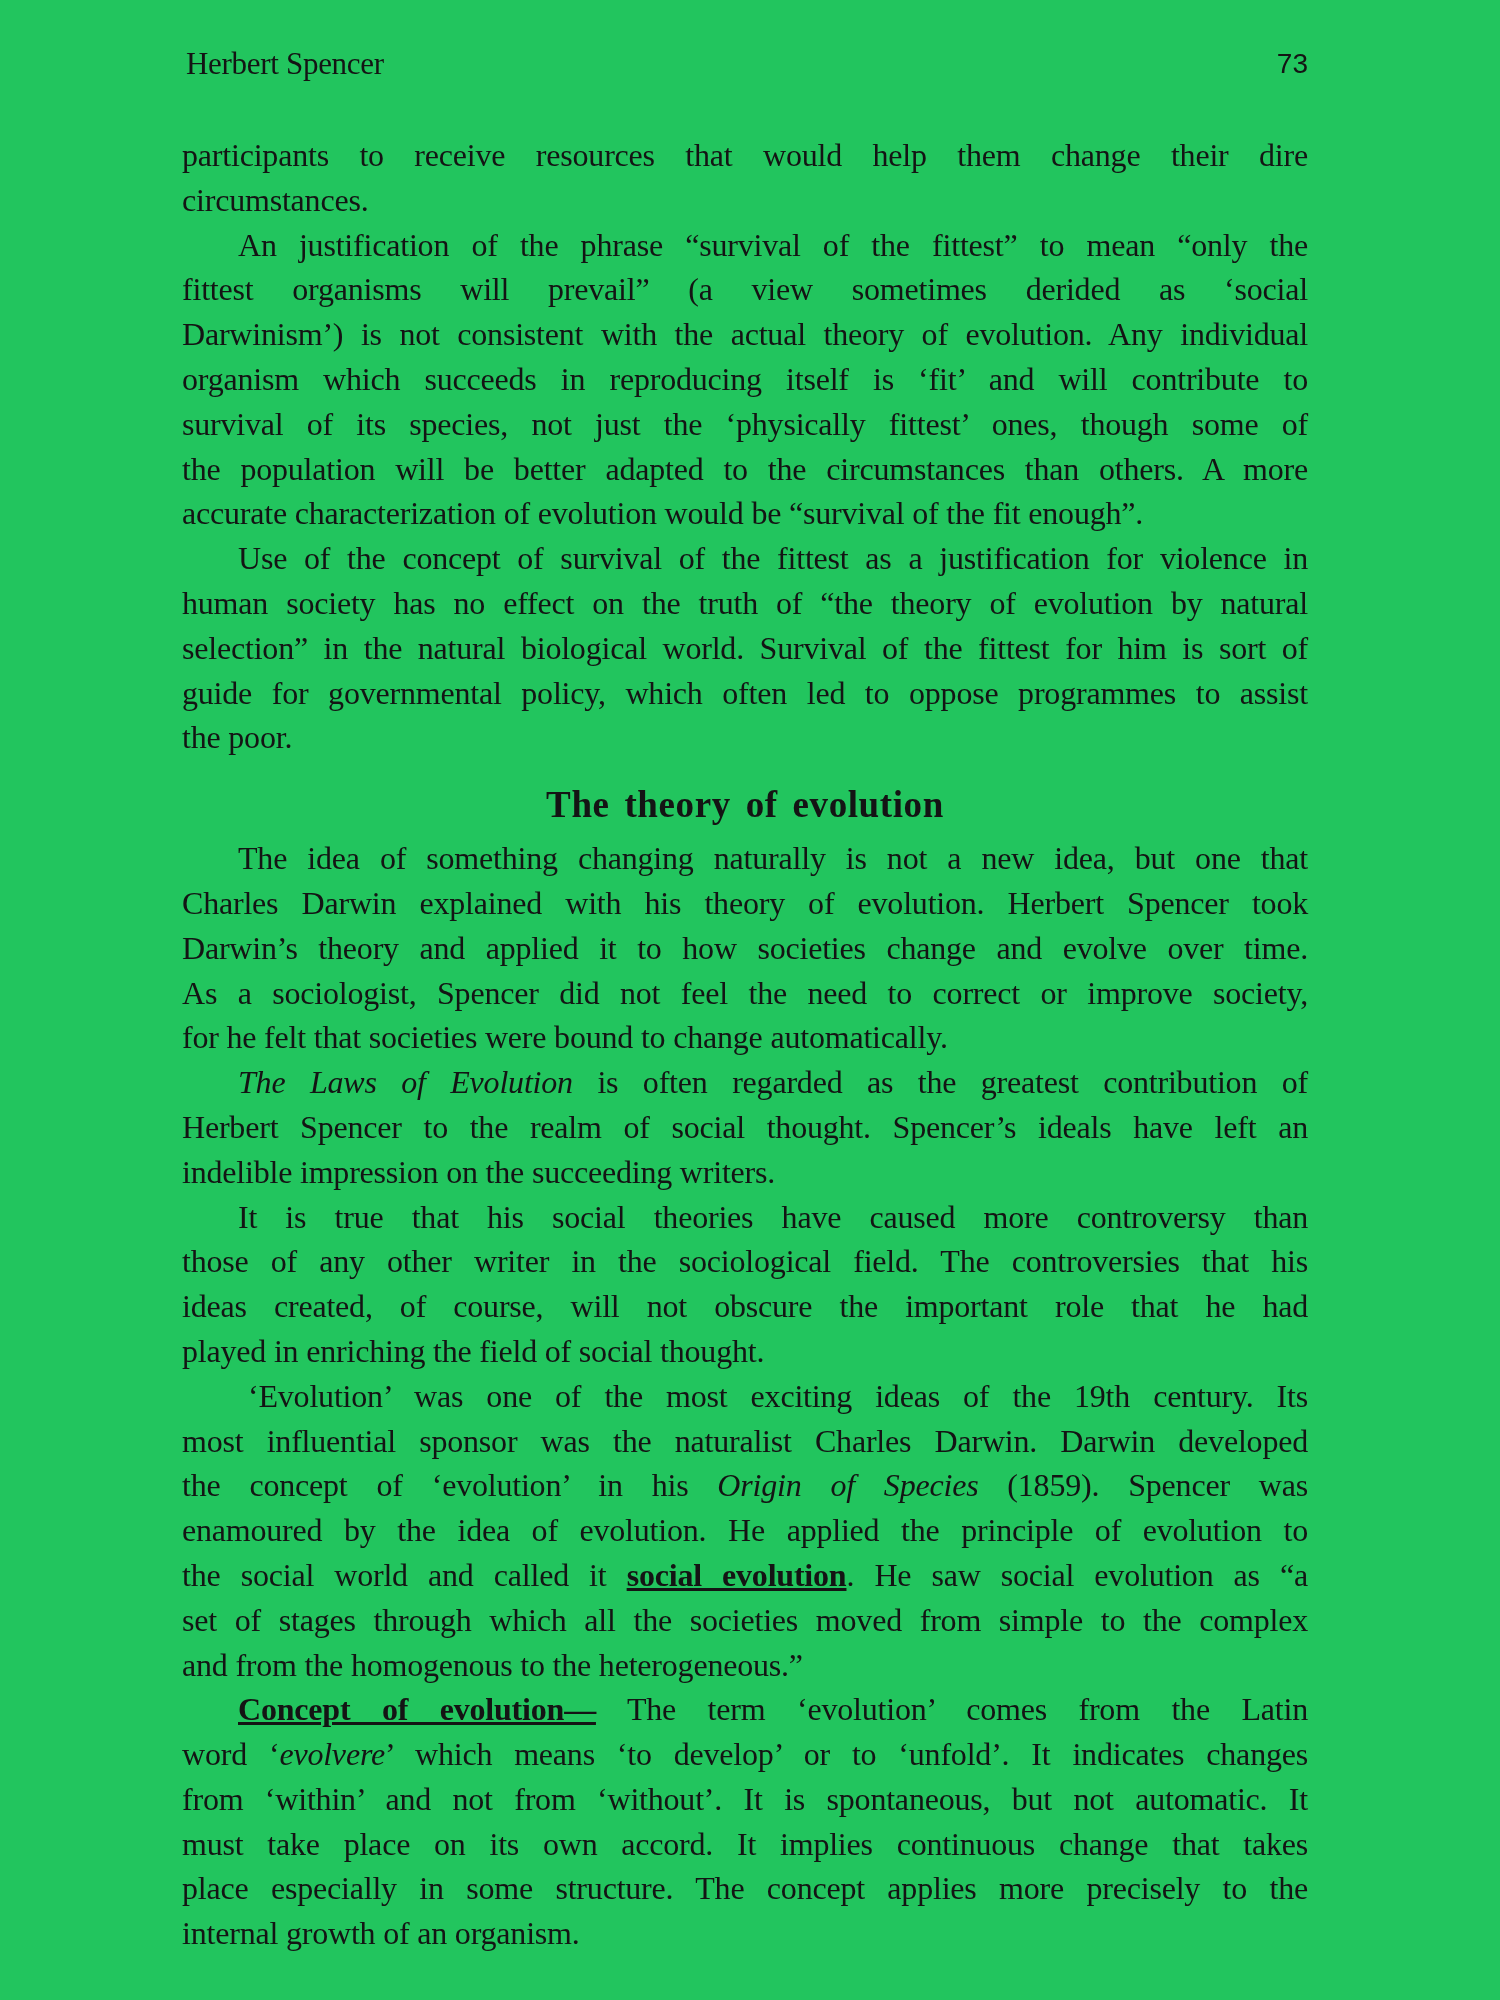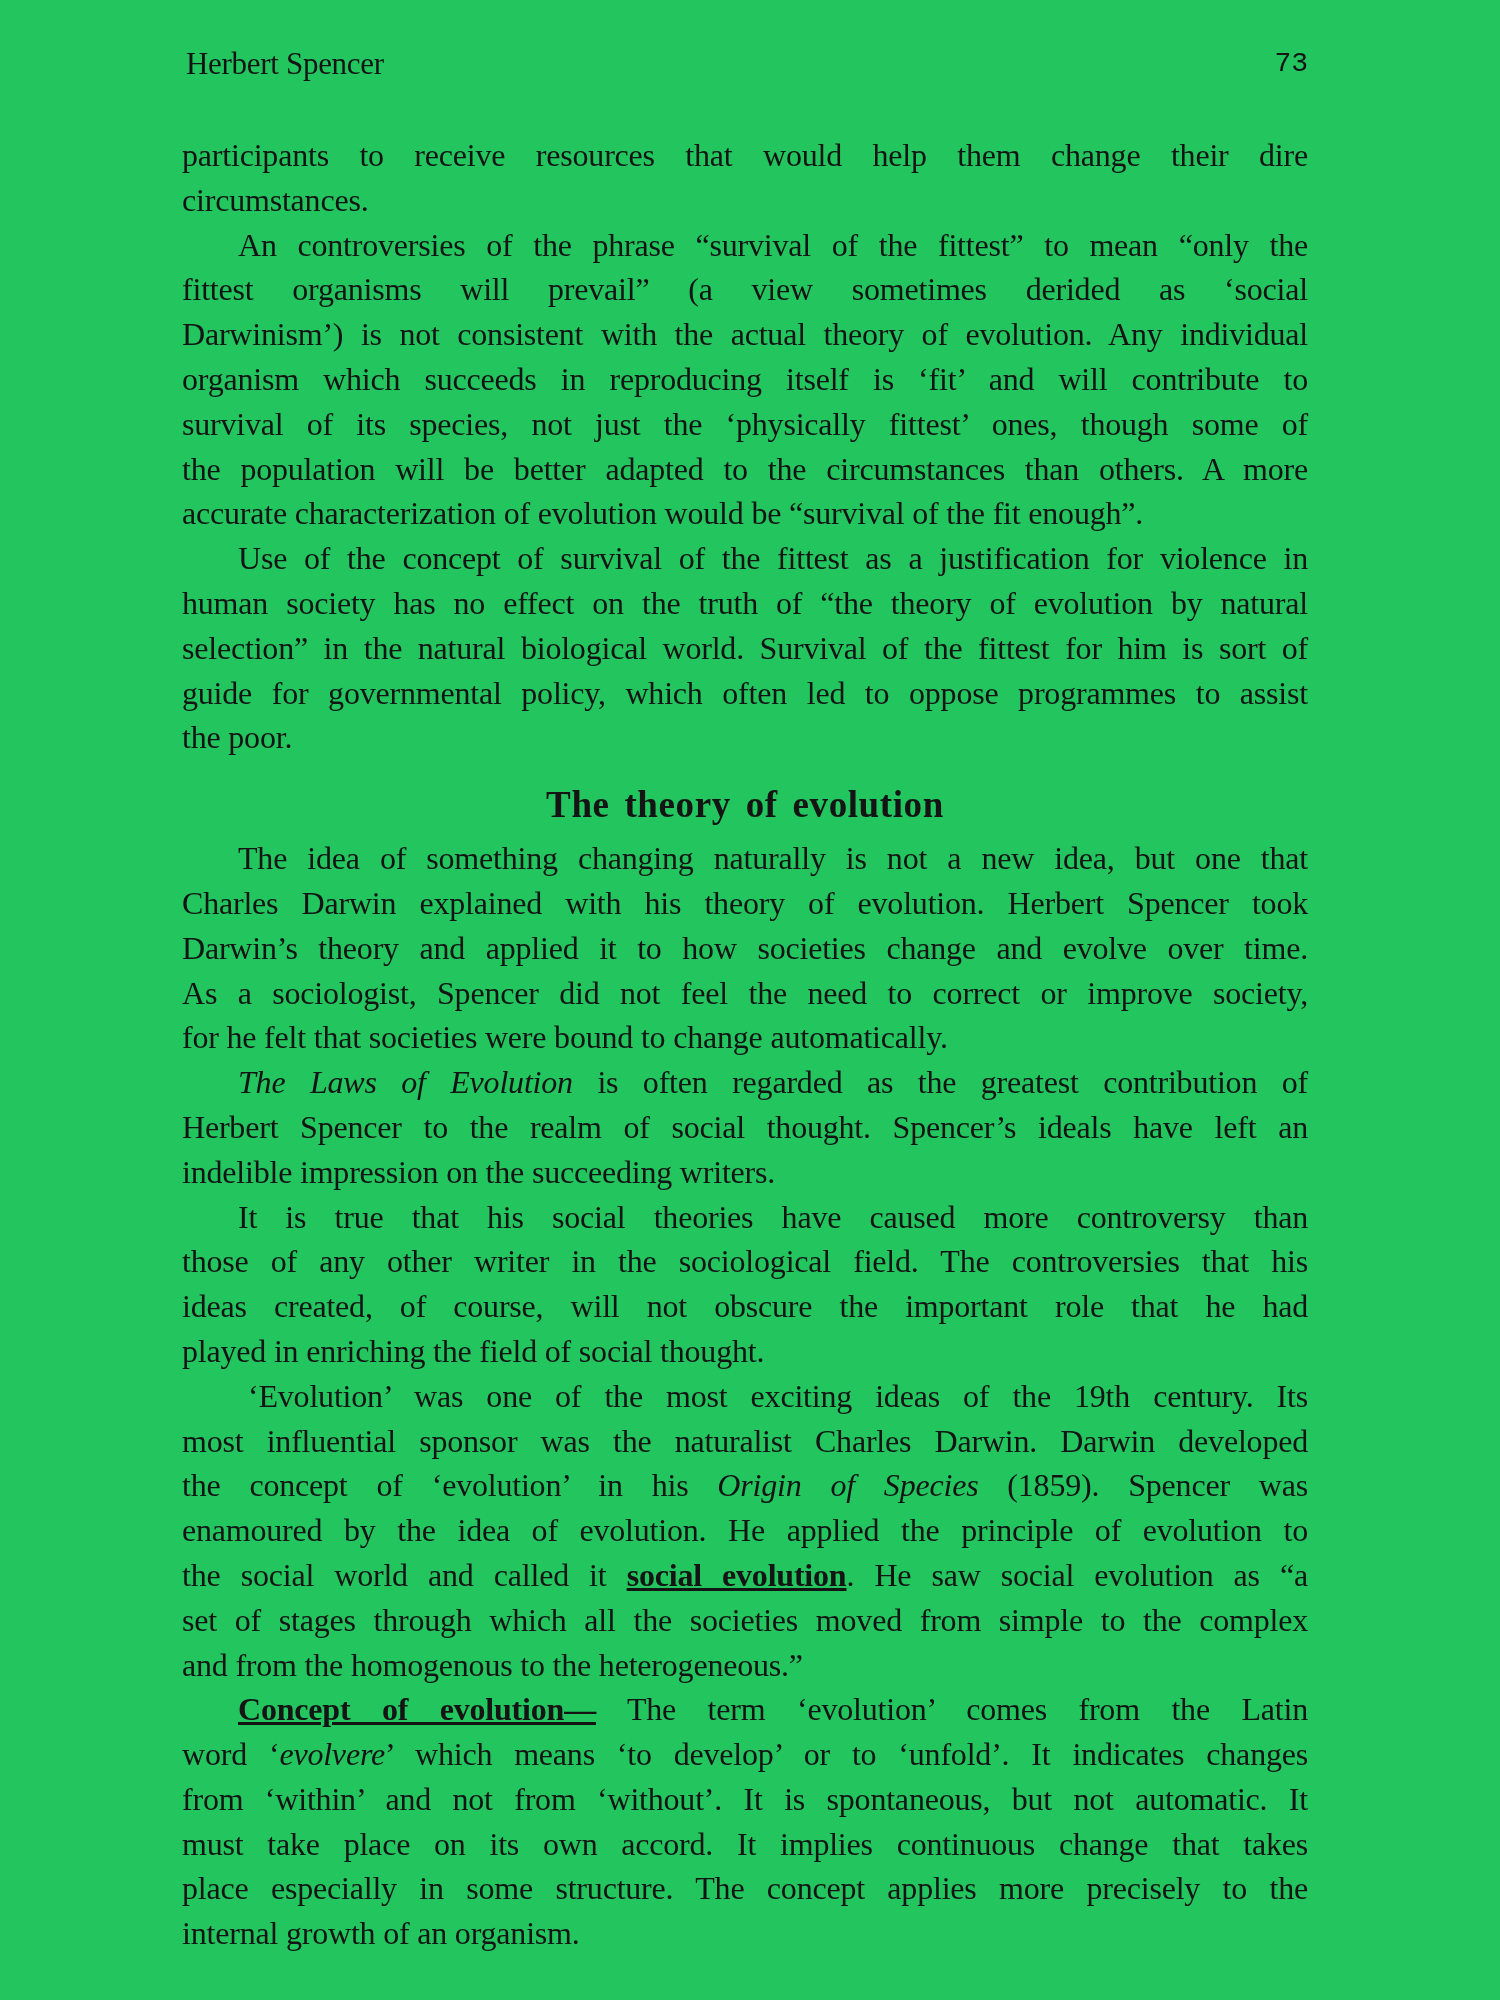--- a/index.html
+++ b/index.html
@@ -33,21 +33,21 @@
       left: 0;
       top: 0;
       font-size: 31px;
       letter-spacing: -0.3px;
       line-height: 40px;
     }
     .page-number {
       position: absolute;
       right: 0;
       top: 0;
-      font-family: Liberation Mono, monospace;
+      font-family: Liberation Sans, sans-serif;
       font-size: 28px;
       line-height: 40px;
     }
     .body-text {
       position: absolute;
       left: 182px;
       width: 1126px;
       top: 133px;
     }
     .line {
@@ -91,21 +91,21 @@
   </div>
 
   <div class="body-text">
 
     <div>
       <span class="line">participants to receive resources that would help them change their dire</span>
       <span class="line last">circumstances.</span>
     </div>
 
     <div>
-      <span class="line indent">An controversies of the phrase “survival of the fittest” to mean “only the</span>
+      <span class="line indent">An justification of the phrase “survival of the fittest” to mean “only the</span>
       <span class="line">fittest organisms will prevail” (a view sometimes derided as ‘social</span>
       <span class="line">Darwinism’) is not consistent with the actual theory of evolution. Any individual</span>
       <span class="line">organism which succeeds in reproducing itself is ‘fit’ and will contribute to</span>
       <span class="line">survival of its species, not just the ‘physically fittest’ ones, though some of</span>
       <span class="line">the population will be better adapted to the circumstances than others. A more</span>
       <span class="line last">accurate characterization of evolution would be “survival of the fit enough”.</span>
     </div>
 
     <div>
       <span class="line indent">Use of the concept of survival of the fittest as a justification for violence in</span>

